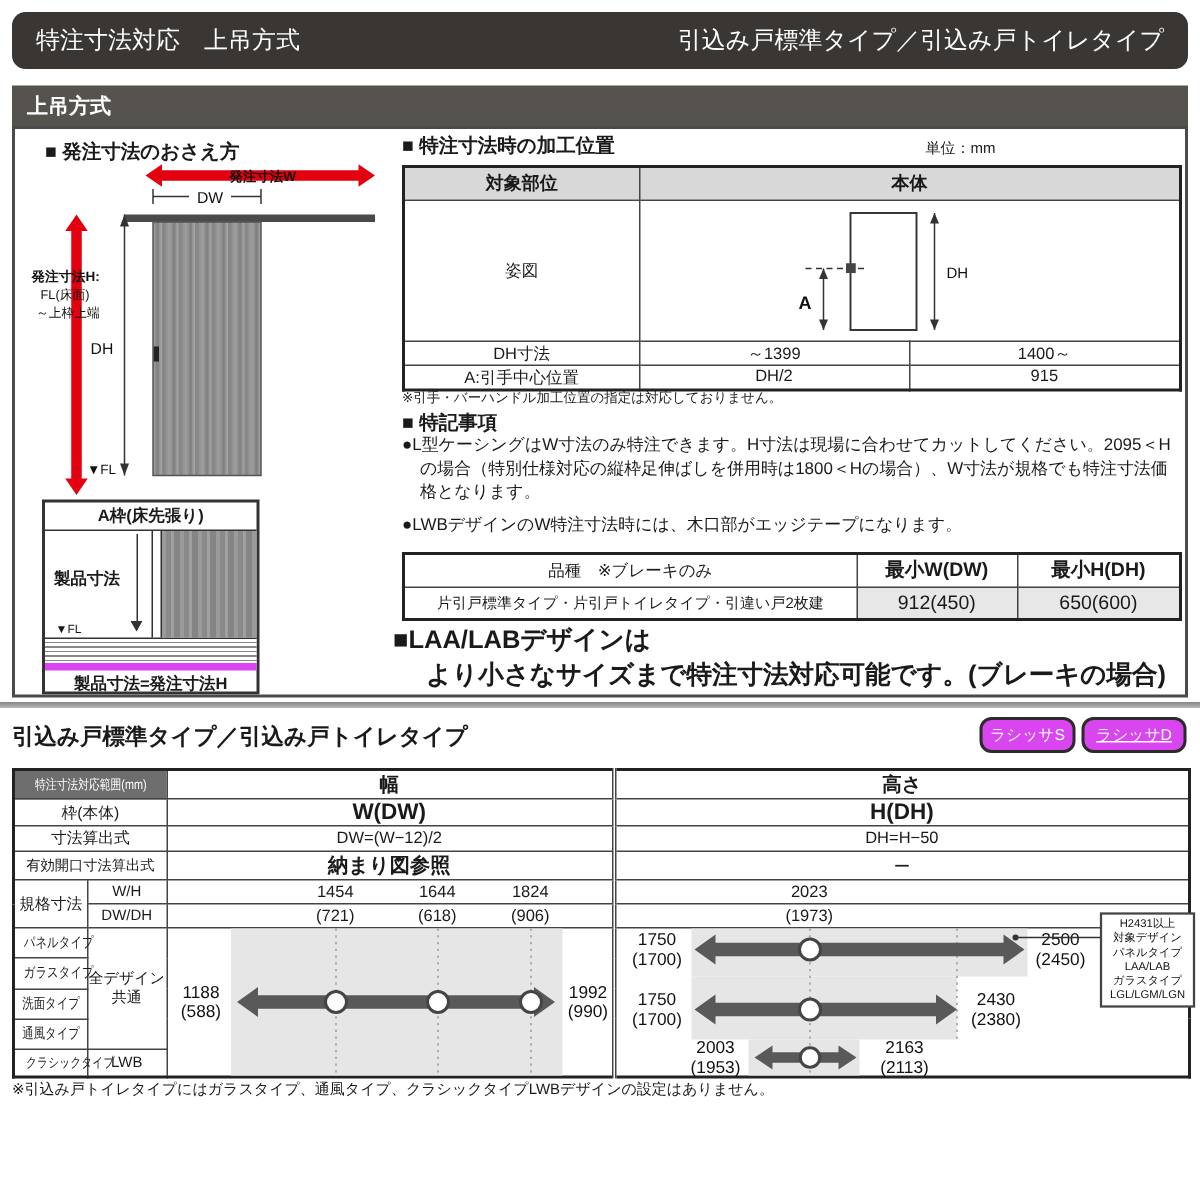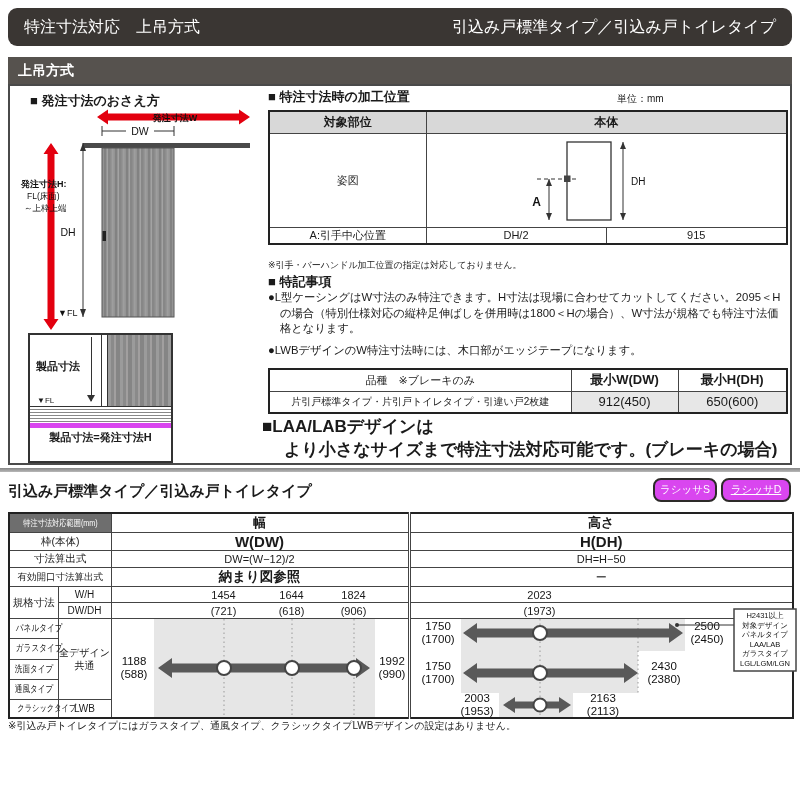--- a/index.html
+++ b/index.html
@@ -111,20 +111,21 @@
     <text x="48" y="130" font-size="10.5" fill="#111" text-anchor="middle">DH</text>
 
     <path d="M31,37 L23.5,48 27.5,48 27.5,213 23.5,213 31,224 38.5,213 34.5,213 34.5,48 38.5,48 Z" fill="#e3000f"></path>
     <text x="1" y="81" font-size="9" font-weight="bold" fill="#111">発注寸法H:</text>
     <text x="7" y="93" font-size="8.5" fill="#111">FL(床面)</text>
     <text x="4" y="105" font-size="8.5" fill="#111">～上枠上端</text>
     <text x="38" y="210" font-size="9" fill="#111">▼FL</text>
   </svg>
 
   <div class="abs d2-box">
+    <div class="d2-title">A枠(床先張り)</div>
     <div class="d2-body">
       <div class="d2-wood"></div>
       <div class="d2-frame"></div>
       <div class="d2-dim"></div>
       <div class="d2-dim-head"></div>
       <div class="d2-dimlabel">製品寸法</div>
       <div class="d2-fl">▼FL</div>
     </div>
     <div class="d2-floor"></div>
     <div class="d2-footer">製品寸法=発注寸法H</div>
@@ -154,20 +155,25 @@
           <polygon points="193,79 199,79 196,86" fill="#333"></polygon>
           <text x="204" y="51" font-size="10" fill="#111">DH</text>
           <line x1="110" y1="45" x2="150" y2="45" stroke="#333" stroke-width="1" stroke-dasharray="4,3"></line>
           <rect x="137" y="41.5" width="6.5" height="6.5" fill="#444"></rect>
           <line x1="122" y1="45" x2="122" y2="86" stroke="#333" stroke-width="1"></line>
           <polygon points="119,52 125,52 122,45" fill="#333"></polygon>
           <polygon points="119,79 125,79 122,86" fill="#333"></polygon>
           <text x="114" y="72" font-size="12" font-weight="bold" text-anchor="end" fill="#111">A</text>
         </svg>
       </td>
+    </tr>
+    <tr style="height:16px;">
+      <td>DH寸法</td>
+      <td>～1399</td>
+      <td>1400～</td>
     </tr>
     <tr style="height:16px;">
       <td>A:引手中心位置</td>
       <td>DH/2</td>
       <td>915</td>
     </tr>
   </tbody>
     </table>
   <div class="abs small-note" style="left:268px;top:259px;">※引手・バーハンドル加工位置の指定は対応しておりません。</div>
 

